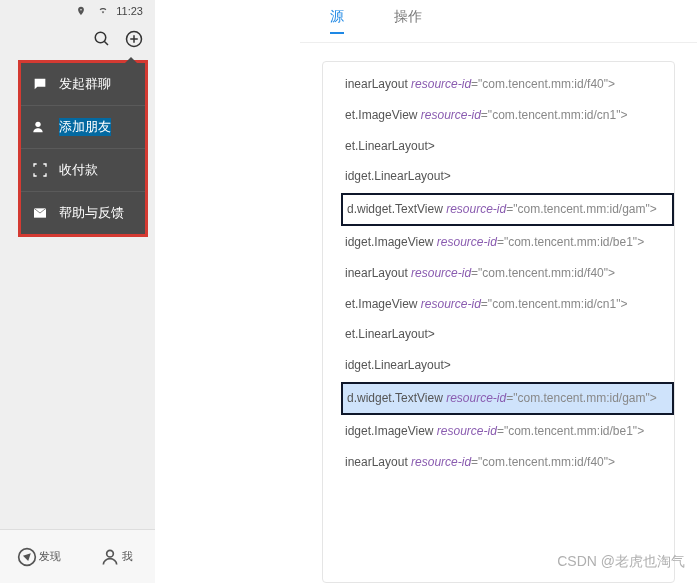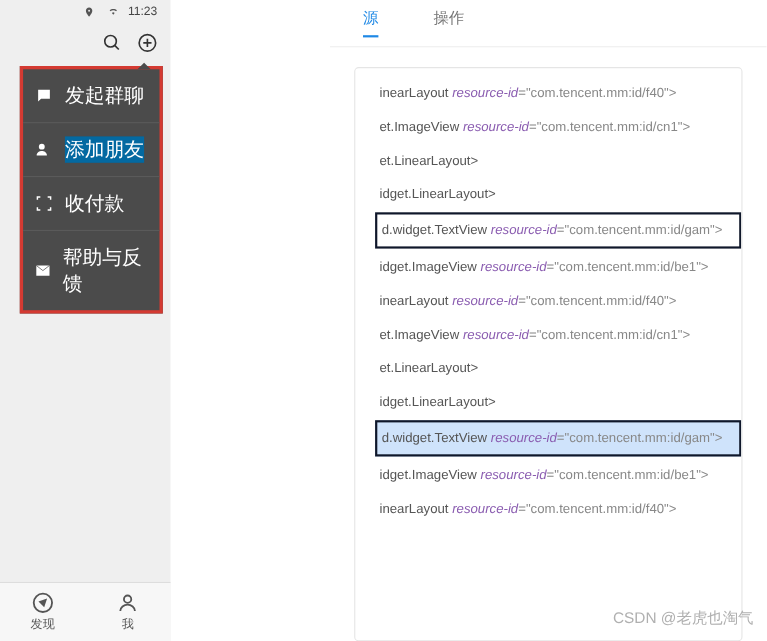--- a/index.html
+++ b/index.html
@@ -3,25 +3,25 @@
 <meta charset="utf-8">
 <style>
 *{margin:0;padding:0;box-sizing:border-box}
 body{font-family:-apple-system,"Microsoft YaHei",sans-serif;background:#fff;width:697px;height:583px;overflow:hidden;position:relative}
 .phone{position:absolute;left:0;top:0;width:155px;height:583px;background:#efefef}
 .statusbar{height:22px;display:flex;justify-content:flex-end;align-items:center;gap:4px;padding:0 12px;font-size:11px;color:#444}
 .topbar{height:34px;display:flex;justify-content:flex-end;align-items:center;gap:14px;padding:0 12px}
 .ico{width:18px;height:18px;display:inline-flex;align-items:center;justify-content:center}
 .popup-wrap{position:absolute;left:18px;top:60px;width:130px;border:3px solid #d43a32;background:#4b4b4b;color:#fff}
 .popup-wrap:before{content:"";position:absolute;top:-12px;right:8px;border:6px solid transparent;border-bottom-color:#4b4b4b}
-.pitem{display:flex;align-items:center;gap:10px;padding:12px 10px;font-size:18px;border-bottom:1px solid #5a5a5a}
+.pitem{display:flex;align-items:center;gap:10px;padding:12px 10px;font-size:13px;border-bottom:1px solid #5a5a5a}
 .pitem:last-child{border-bottom:none}
 .hl{background:#0369a1}
 .bottomnav{position:absolute;bottom:0;left:0;width:155px;height:54px;background:#f7f7f7;border-top:1px solid #ddd;display:flex}
-.bn{flex:1;display:flex;flex-direction:column;align-items:center;justify-content:center;font-size:11px;color:#555;gap:2px}
+.bn{flex:1;display:flex;flex-direction:row;align-items:center;justify-content:center;font-size:11px;color:#555;gap:2px}
 .bn .ico{width:20px;height:20px}
 .inspector{position:absolute;left:300px;top:0;right:0;height:583px;display:flex;flex-direction:column}
 .tabs{display:flex;gap:50px;padding:8px 30px;font-size:14px;color:#777;border-bottom:1px solid #eee}
 .tab.active{color:#1e88e5;border-bottom:2px solid #1e88e5;padding-bottom:6px}
 .srcpanel{margin:18px 22px 0 22px;border:1px solid #e5e5e5;border-radius:4px;flex:1;overflow:hidden;position:relative}
 .srchead{padding:14px 18px;font-size:14px;font-weight:600;color:#333;display:flex;align-items:center;gap:8px}
 .srclist{padding:6px 0 0 18px;font-size:12px;color:#555;line-height:1.4;height:450px;overflow-y:auto}
 .srclist::-webkit-scrollbar{width:8px}
 .srclist::-webkit-scrollbar-thumb{background:#ccc;border-radius:4px}
 .node{padding:6px 4px;white-space:nowrap;overflow:hidden;text-overflow:ellipsis;margin:2px 0}

